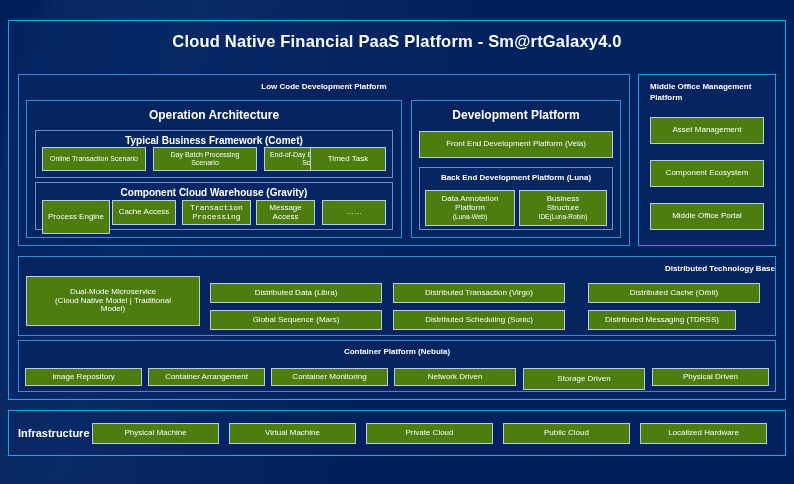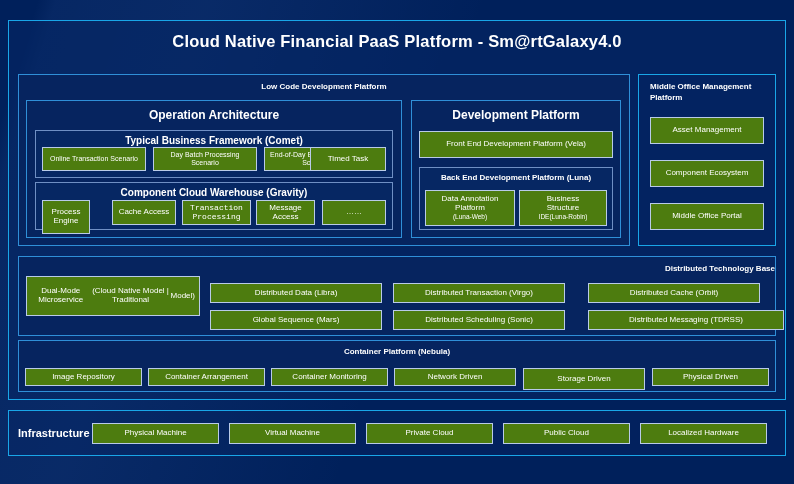--- a/index.html
+++ b/index.html
@@ -107,21 +107,21 @@
     <div class="hdr t85" style="top:4px;">Typical Business Framework (Comet)</div>
   </div>
   <div class="chip t7" style="left:42px;top:147px;width:104px;height:24px;padding:0 3px;">Online Transaction Scenario</div>
   <div class="chip t7" style="left:153px;top:147px;width:104px;height:24px;padding:0 3px;">Day Batch Processing Scenario</div>
   <div class="chip t7" style="left:264px;top:147px;width:104px;height:24px;padding:0 3px;">End-of-Day Batch Processing Scenario</div>
   <div class="chip t8" style="left:310px;top:147px;width:76px;height:24px;">Timed Task</div>
 
   <div class="subpanel" style="left:35px;top:182px;width:358px;height:48px;">
     <div class="hdr t85" style="top:4px;">Component Cloud Warehouse (Gravity)</div>
   </div>
-  <div class="chip t8" style="left:42px;top:200px;width:48px;height:25px;padding:16px 2px;">Process Engine</div>
+  <div class="chip t8" style="left:42px;top:200px;width:68px;height:25px;padding:16px 2px;">Process Engine</div>
   <div class="chip t8" style="left:112px;top:200px;width:64px;height:25px;padding:0 2px;">Cache Access</div>
   <div class="chip t8" style="left:182px;top:200px;width:69px;height:25px;padding:0 2px;font-family:Liberation Mono, monospace;">Transaction Processing</div>
   <div class="chip t8" style="left:256px;top:200px;width:59px;height:25px;padding:0 19px;">Message Access</div>
   <div class="chip t8" style="left:322px;top:200px;width:64px;height:25px;">……</div>
 
   <div class="panel" style="left:411px;top:100px;width:210px;height:138px;">
     <div class="hdr t12b" style="top:7px;">Development Platform</div>
   </div>
   <div class="chip t8" style="left:419px;top:131px;width:194px;height:27px;">Front End Development Platform (Vela)</div>
 
@@ -143,34 +143,34 @@
   </div>
   <div class="t8 bold" style="position:absolute;left:650px;top:82px;width:114px;line-height:1.35;">Middle Office Management Platform</div>
   <div class="chip t8" style="left:650px;top:117px;width:114px;height:27px;">Asset Management</div>
   <div class="chip t8" style="left:650px;top:160px;width:114px;height:27px;">Component Ecosystem</div>
   <div class="chip t8" style="left:650px;top:203px;width:114px;height:27px;">Middle Office Portal</div>
 
   <div class="panel" style="left:18px;top:256px;width:758px;height:80px;">
     <div class="hdr t8" style="top:7px;text-align:right;">Distributed Technology Base</div>
   </div>
 
-  <div class="chip" style="left:26px;top:276px;width:174px;height:40px;flex-direction:row;padding:0 4px;">
+  <div class="chip" style="left:26px;top:276px;width:174px;height:50px;flex-direction:column;padding:0 4px;">
     <span class="t8">Dual-Mode Microservice</span>
     <span class="t8">(Cloud Native Model | Traditional</span>
     <span class="t8">Model)</span>
   </div>
 
   <div class="chip t8" style="left:210px;top:283px;width:172px;height:20px;">Distributed Data (Libra)</div>
   <div class="chip t8" style="left:210px;top:310px;width:172px;height:20px;">Global Sequence (Mars)</div>
 
   <div class="chip t8" style="left:393px;top:283px;width:172px;height:20px;">Distributed Transaction (Virgo)</div>
   <div class="chip t8" style="left:393px;top:310px;width:172px;height:20px;">Distributed Scheduling (Sonic)</div>
 
   <div class="chip t8" style="left:588px;top:283px;width:172px;height:20px;">Distributed Cache (Orbit)</div>
-  <div class="chip t8" style="left:588px;top:310px;width:196px;height:20px;">Distributed Messaging (TDRSS)</div>
+  <div class="chip t8" style="left:588px;top:310px;width:148px;height:20px;">Distributed Messaging (TDRSS)</div>
 
   <div class="panel" style="left:18px;top:340px;width:758px;height:52px;">
     <div class="hdr t8" style="top:6px;">Container Platform (Nebula)</div>
   </div>
   <div class="chip t8" style="left:25px;top:368px;width:117px;height:18px;">Image Repository</div>
   <div class="chip t8" style="left:148px;top:368px;width:117px;height:18px;">Container Arrangement</div>
   <div class="chip t8" style="left:271px;top:368px;width:117px;height:18px;">Container Monitoring</div>
   <div class="chip t8" style="left:394px;top:368px;width:122px;height:18px;">Network Driven</div>
   <div class="chip t8" style="left:523px;top:368px;width:122px;height:22px;">Storage Driven</div>
   <div class="chip t8" style="left:652px;top:368px;width:117px;height:18px;">Physical Driven</div>

